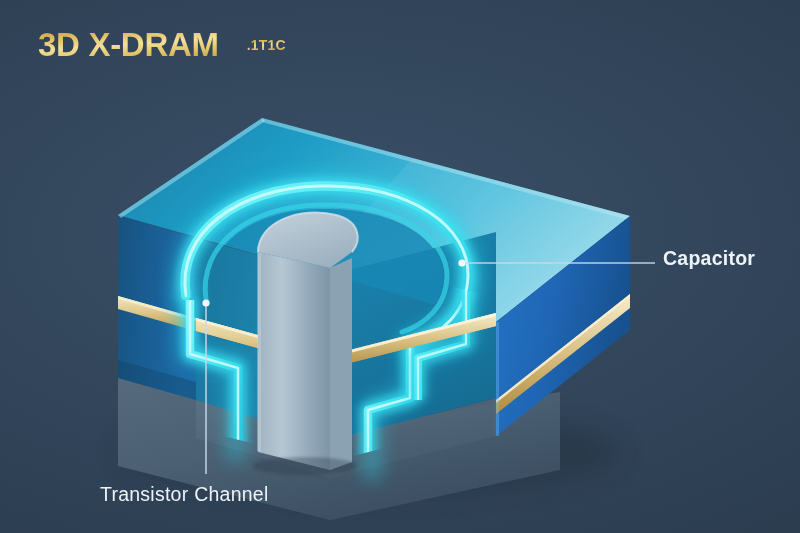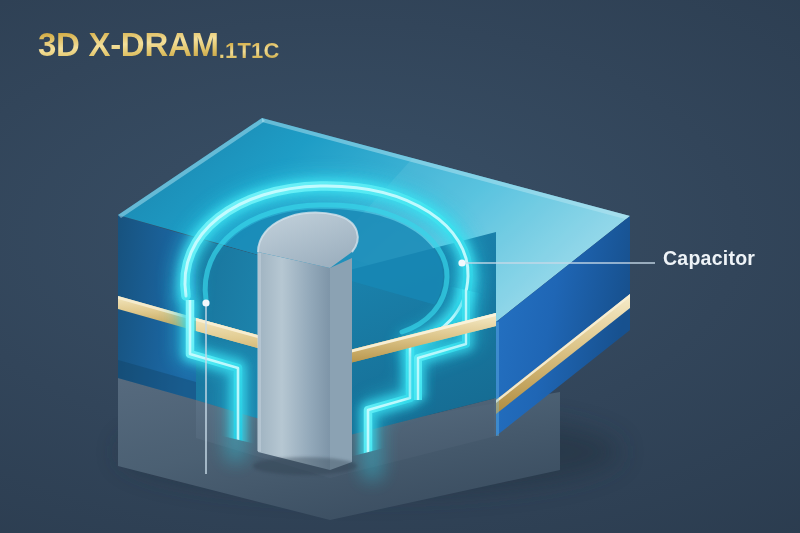--- a/index.html
+++ b/index.html
@@ -17,36 +17,37 @@
     font-family: "Liberation Sans", sans-serif;
     -webkit-font-smoothing: antialiased;
   }
 
   
   #title-block {
     position: absolute;
     left: 38px;
     top: 26px;
     display: flex;
-    align-items: flex-end;
+    align-items: center;
     white-space: nowrap;
     user-select: none;
+    gap: 28px;
   }
   #title-main {
     font-size: 33px;
     font-weight: 700;
     letter-spacing: -0.3px;
     background: linear-gradient(176deg, #ab8528 0%, #d8b34f 20%, #f4e09b 48%, #e2c569 68%, #b28c2d 100%);
     -webkit-background-clip: text;
     background-clip: text;
     color: transparent;
     -webkit-text-fill-color: transparent;
   }
   #title-suffix {
-    font-size: 22px;
+    font-size: 14px;
     font-weight: 700;
     letter-spacing: 0.2px;
     background: linear-gradient(176deg, #ab8528 0%, #d8b34f 22%, #f2dd95 50%, #dcbf63 70%, #ae8829 100%);
     -webkit-background-clip: text;
     background-clip: text;
     color: transparent;
     -webkit-text-fill-color: transparent;
   }
 
   
@@ -324,14 +325,15 @@
     </g>
   </svg>
 
   <div id="title-block">
     <span id="title-main">3D X-DRAM</span>
     <span id="title-suffix">.1T1C</span>
   </div>
 
   <div class="callout-label" id="label-capacitor">Capacitor</div>
 
+  <div class="callout-label" id="label-transistor">Transistor Channel</div>
 
 </div>
 
 </body></html>

